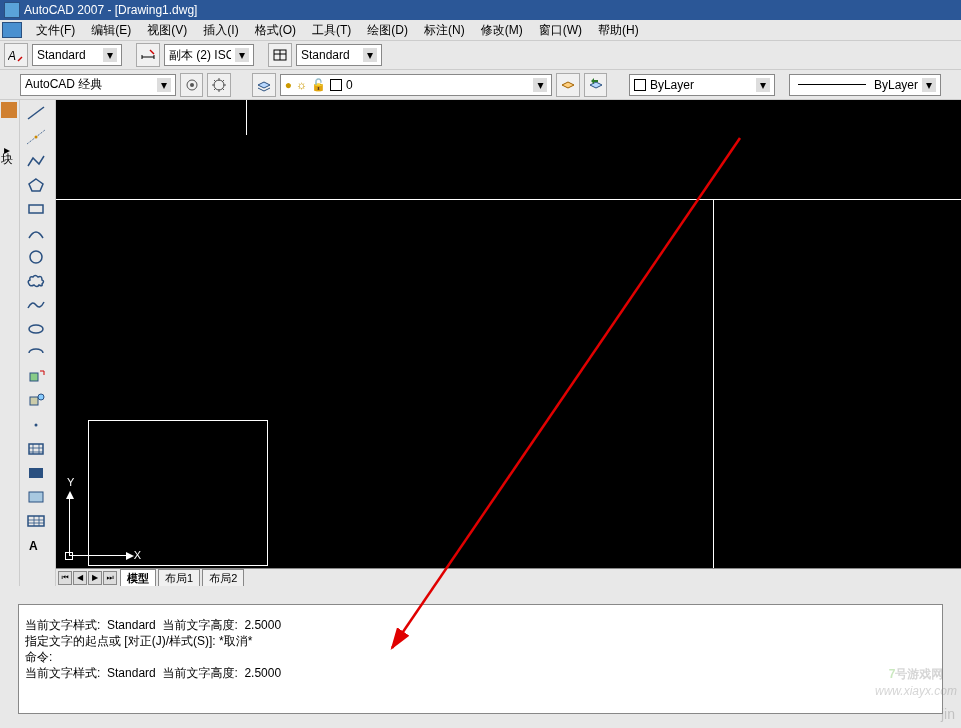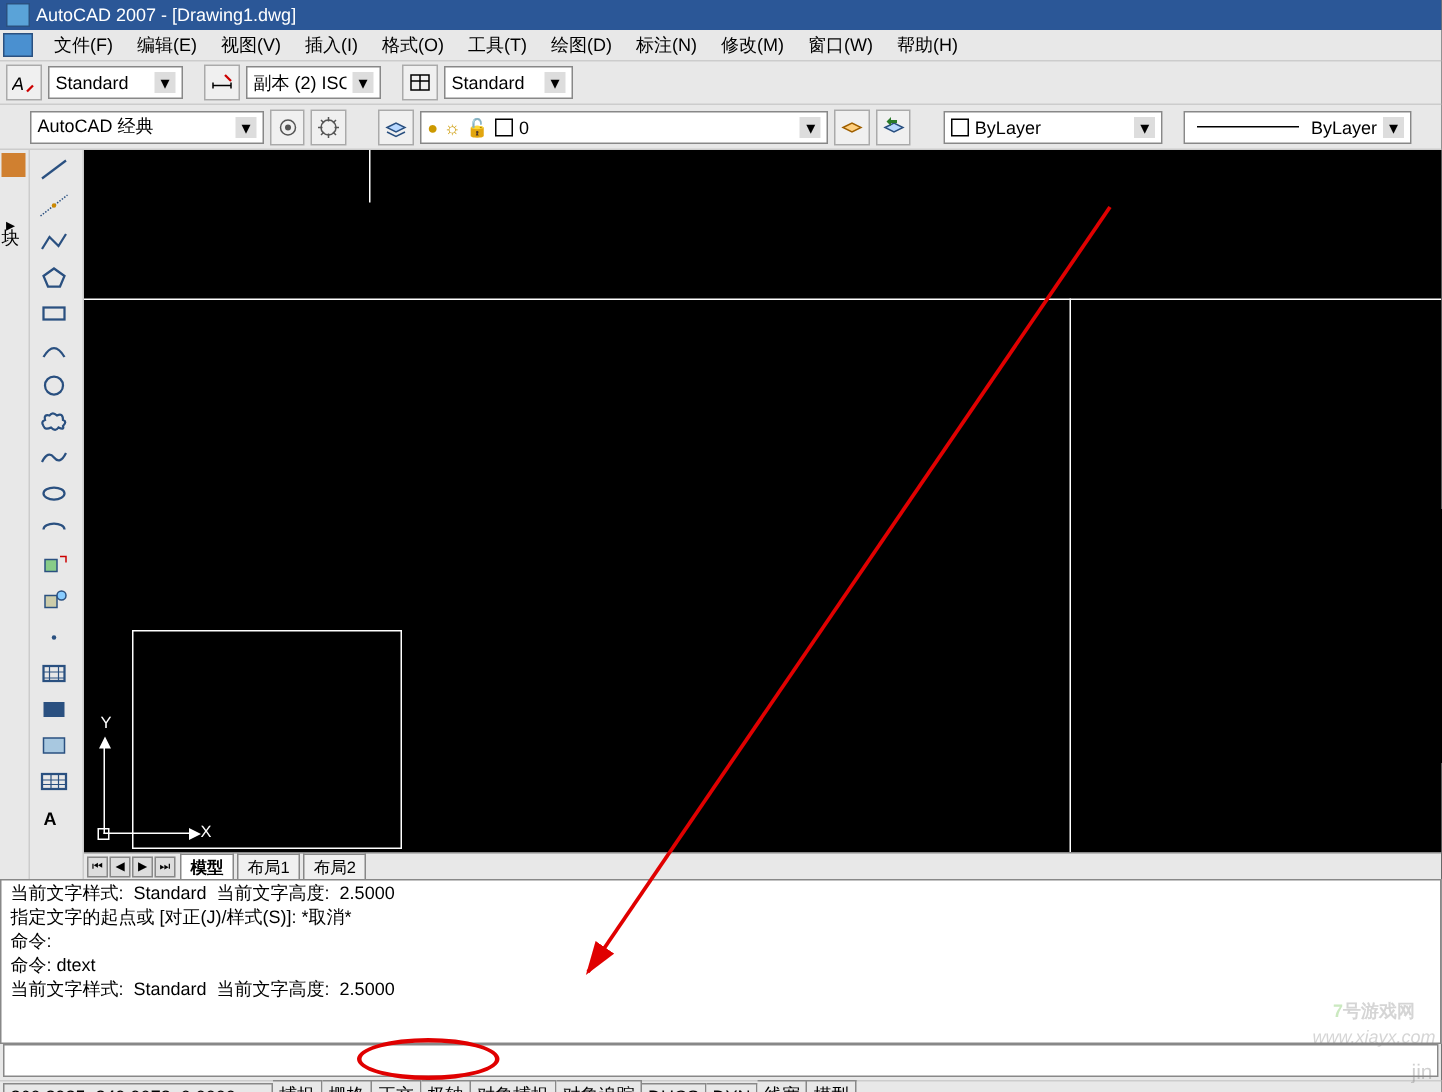--- a/index.html
+++ b/index.html
@@ -38,21 +38,21 @@
 .ucs-x::before { content: ''; position: absolute; right: -5px; top: -3px; border-top: 4px solid transparent; border-bottom: 4px solid transparent; border-left: 8px solid #fff; }
 .ucs-x-label { position: absolute; right: -12px; top: -6px; color: #fff; font-size: 11px; }
 .ucs-sq { position: absolute; left: 1px; bottom: 6px; width: 8px; height: 8px; border: 1px solid #fff; }
 .top-cursor { position: absolute; left: 190px; top: 0; width: 1px; height: 35px; background: #fff; }
 
 .tab-bar { height: 18px; background: #e8e8e8; display: flex; align-items: center; border-top: 1px solid #888; padding: 0 2px; }
 .tab-nav { width: 14px; height: 14px; background: #ddd; border: 1px solid #888; display: flex; align-items: center; justify-content: center; margin-right: 1px; font-size: 8px; cursor: pointer; }
 .tab { padding: 1px 6px; background: #f0f0f0; border: 1px solid #888; border-bottom: none; margin-left: 2px; cursor: pointer; font-size: 11px; }
 .tab.active { background: #fff; font-weight: bold; }
 
-.command-area { height: 110px; background: #fff; border: 1px solid #888; font-family: "SimSun", monospace; font-size: 13px; padding: 0 6px; line-height: 16px; margin: 0; overflow: hidden; }
+.command-area { height: 110px; background: #fff; border: 1px solid #888; font-family: "SimSun", monospace; font-size: 13px; padding: 12px 6px; line-height: 16px; margin: 18px; overflow: hidden; }
 .command-input-line { height: 22px; background: #fff; border: 1px solid #888; margin: 0 2px 2px 2px; padding: 2px 6px; display: flex; align-items: center; position: relative; }
 .ellipse-highlight { position: absolute; border: 3px solid #e00000; border-radius: 50%; pointer-events: none; }
 
 .status-bar { height: 20px; background: #e8e8e8; display: flex; align-items: center; padding: 0 2px; gap: 0; border-top: 1px solid #ccc; }
 .status-coords { width: 180px; border: 1px solid #888; padding: 1px 4px; background: #e8e8e8; }
 .status-btn { padding: 1px 4px; border: 1px solid #888; border-left: none; background: #e8e8e8; cursor: pointer; }
 
 .red-arrow { position: absolute; pointer-events: none; z-index: 100; }
 
 svg { display: block; }
@@ -315,21 +315,20 @@
       <div class="tab">布局1</div>
       <div class="tab">布局2</div>
     </div>
   </div>
 </div>
 
 <div class="command-area">
   <div><span>当前文字样式:</span>&nbsp;&nbsp;<span>Standard</span>&nbsp;&nbsp;<span>当前文字高度:</span>&nbsp;&nbsp;<span>2.5000</span></div>
   <div>指定文字的起点或 [对正(J)/样式(S)]: *取消*</div>
   <div>命令:</div>
-  <div>命令:  dtext</div>
   <div><span>当前文字样式:</span>&nbsp;&nbsp;<span>Standard</span>&nbsp;&nbsp;<span>当前文字高度:</span>&nbsp;&nbsp;<span>2.5000</span></div>
 </div>
 <div class="command-input-line">
   <div class="ellipse-highlight" style="left:235px;top:-5px;width:95px;height:28px"></div>
 </div>
 
 <div class="status-bar">
   <div class="status-coords">260.2925, 249.9073, 0.0000</div>
   <div class="status-btn">捕捉</div>
   <div class="status-btn">栅格</div>

